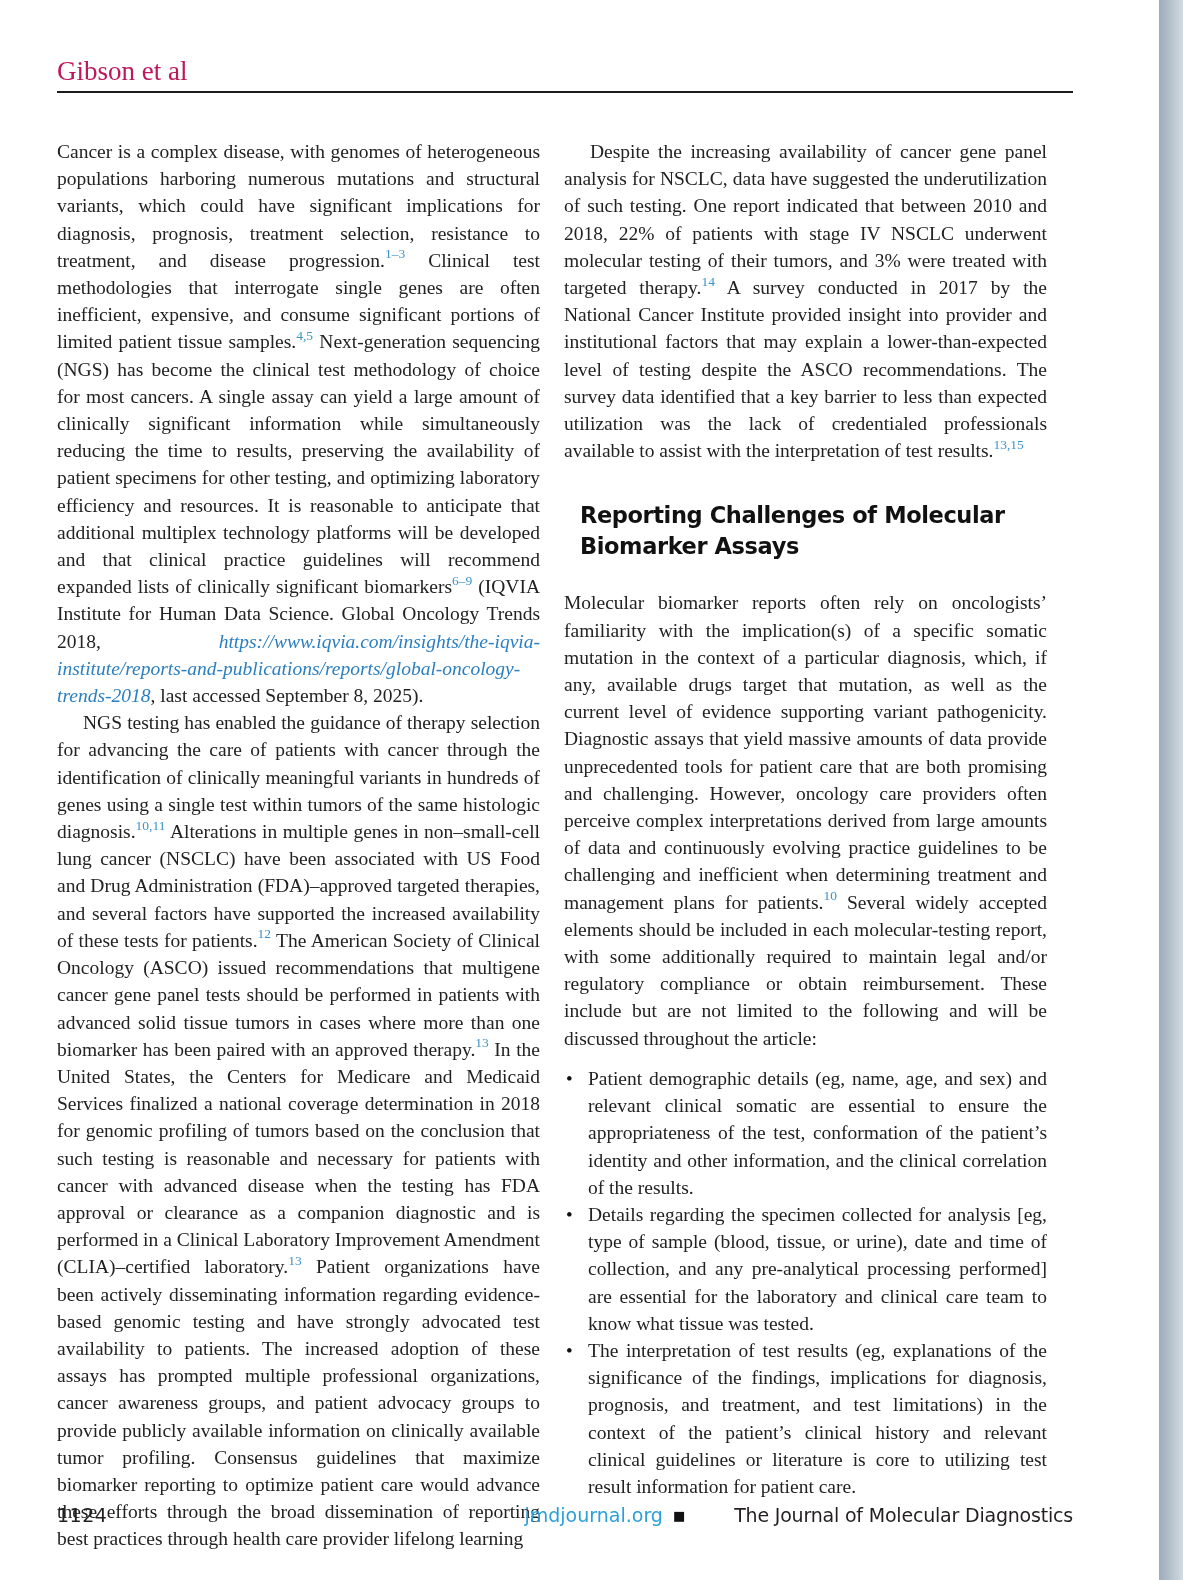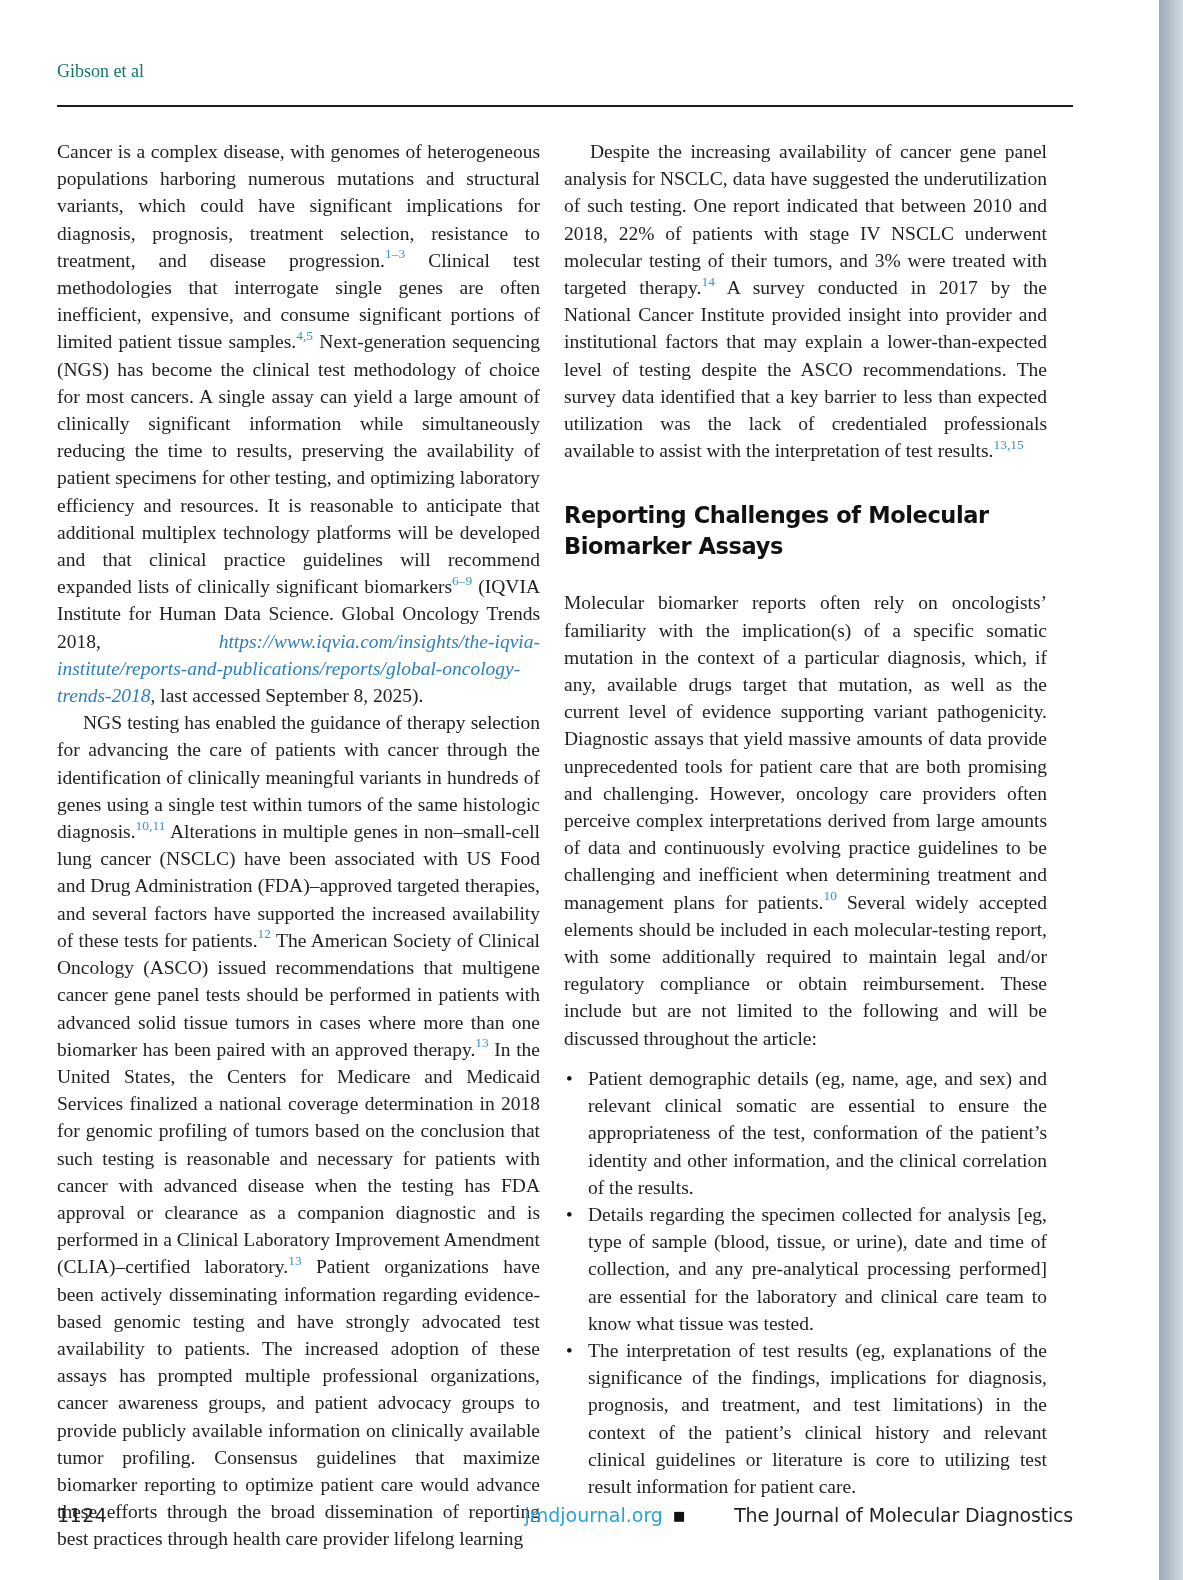--- a/index.html
+++ b/index.html
@@ -15,25 +15,25 @@
   .edge-band {
     position: absolute;
     top: 0; right: 0;
     width: 24px; height: 100%;
     background: linear-gradient(to right, #9dabbb 0%, #b3bfca 45%, #d4dbe1 100%);
   }
   .running-head {
     position: absolute;
     left: 57px; top: 58px;
     width: 1016px;
-    font-size: 18px;
+    font-size: 27px;
     line-height: 26px;
-    padding-bottom: 21px;
+    padding-bottom: 7px;
     border-bottom: 2px solid #1c1c1c;
-    color: #0f766e;
+    color: #be185d;
   }
   .columns {
     position: absolute;
     left: 57px; top: 138px;
     width: 1016px;
     display: flex;
     gap: 24px;
   }
   .col { width: 483px; }
   .para {
@@ -50,21 +50,21 @@
     line-height: 0;
     position: relative;
     top: -1px;
     vertical-align: super;
   }
   .url-link {
     color: var(--link-blue, #2b7fc0);
     font-style: italic;
   }
   .section-heading {
-    margin: 36px 0 27px 0;
+    margin: 36px 0 27px 16px;
     font-family: "DejaVu Sans", "Liberation Sans", sans-serif;
     font-weight: bold;
     font-size: 22.5px;
     line-height: 31px;
     letter-spacing: -0.4px;
     color: #111111;
   }
   ul.bullet-list {
     margin: 13px 0 0 0;
     padding: 0;

